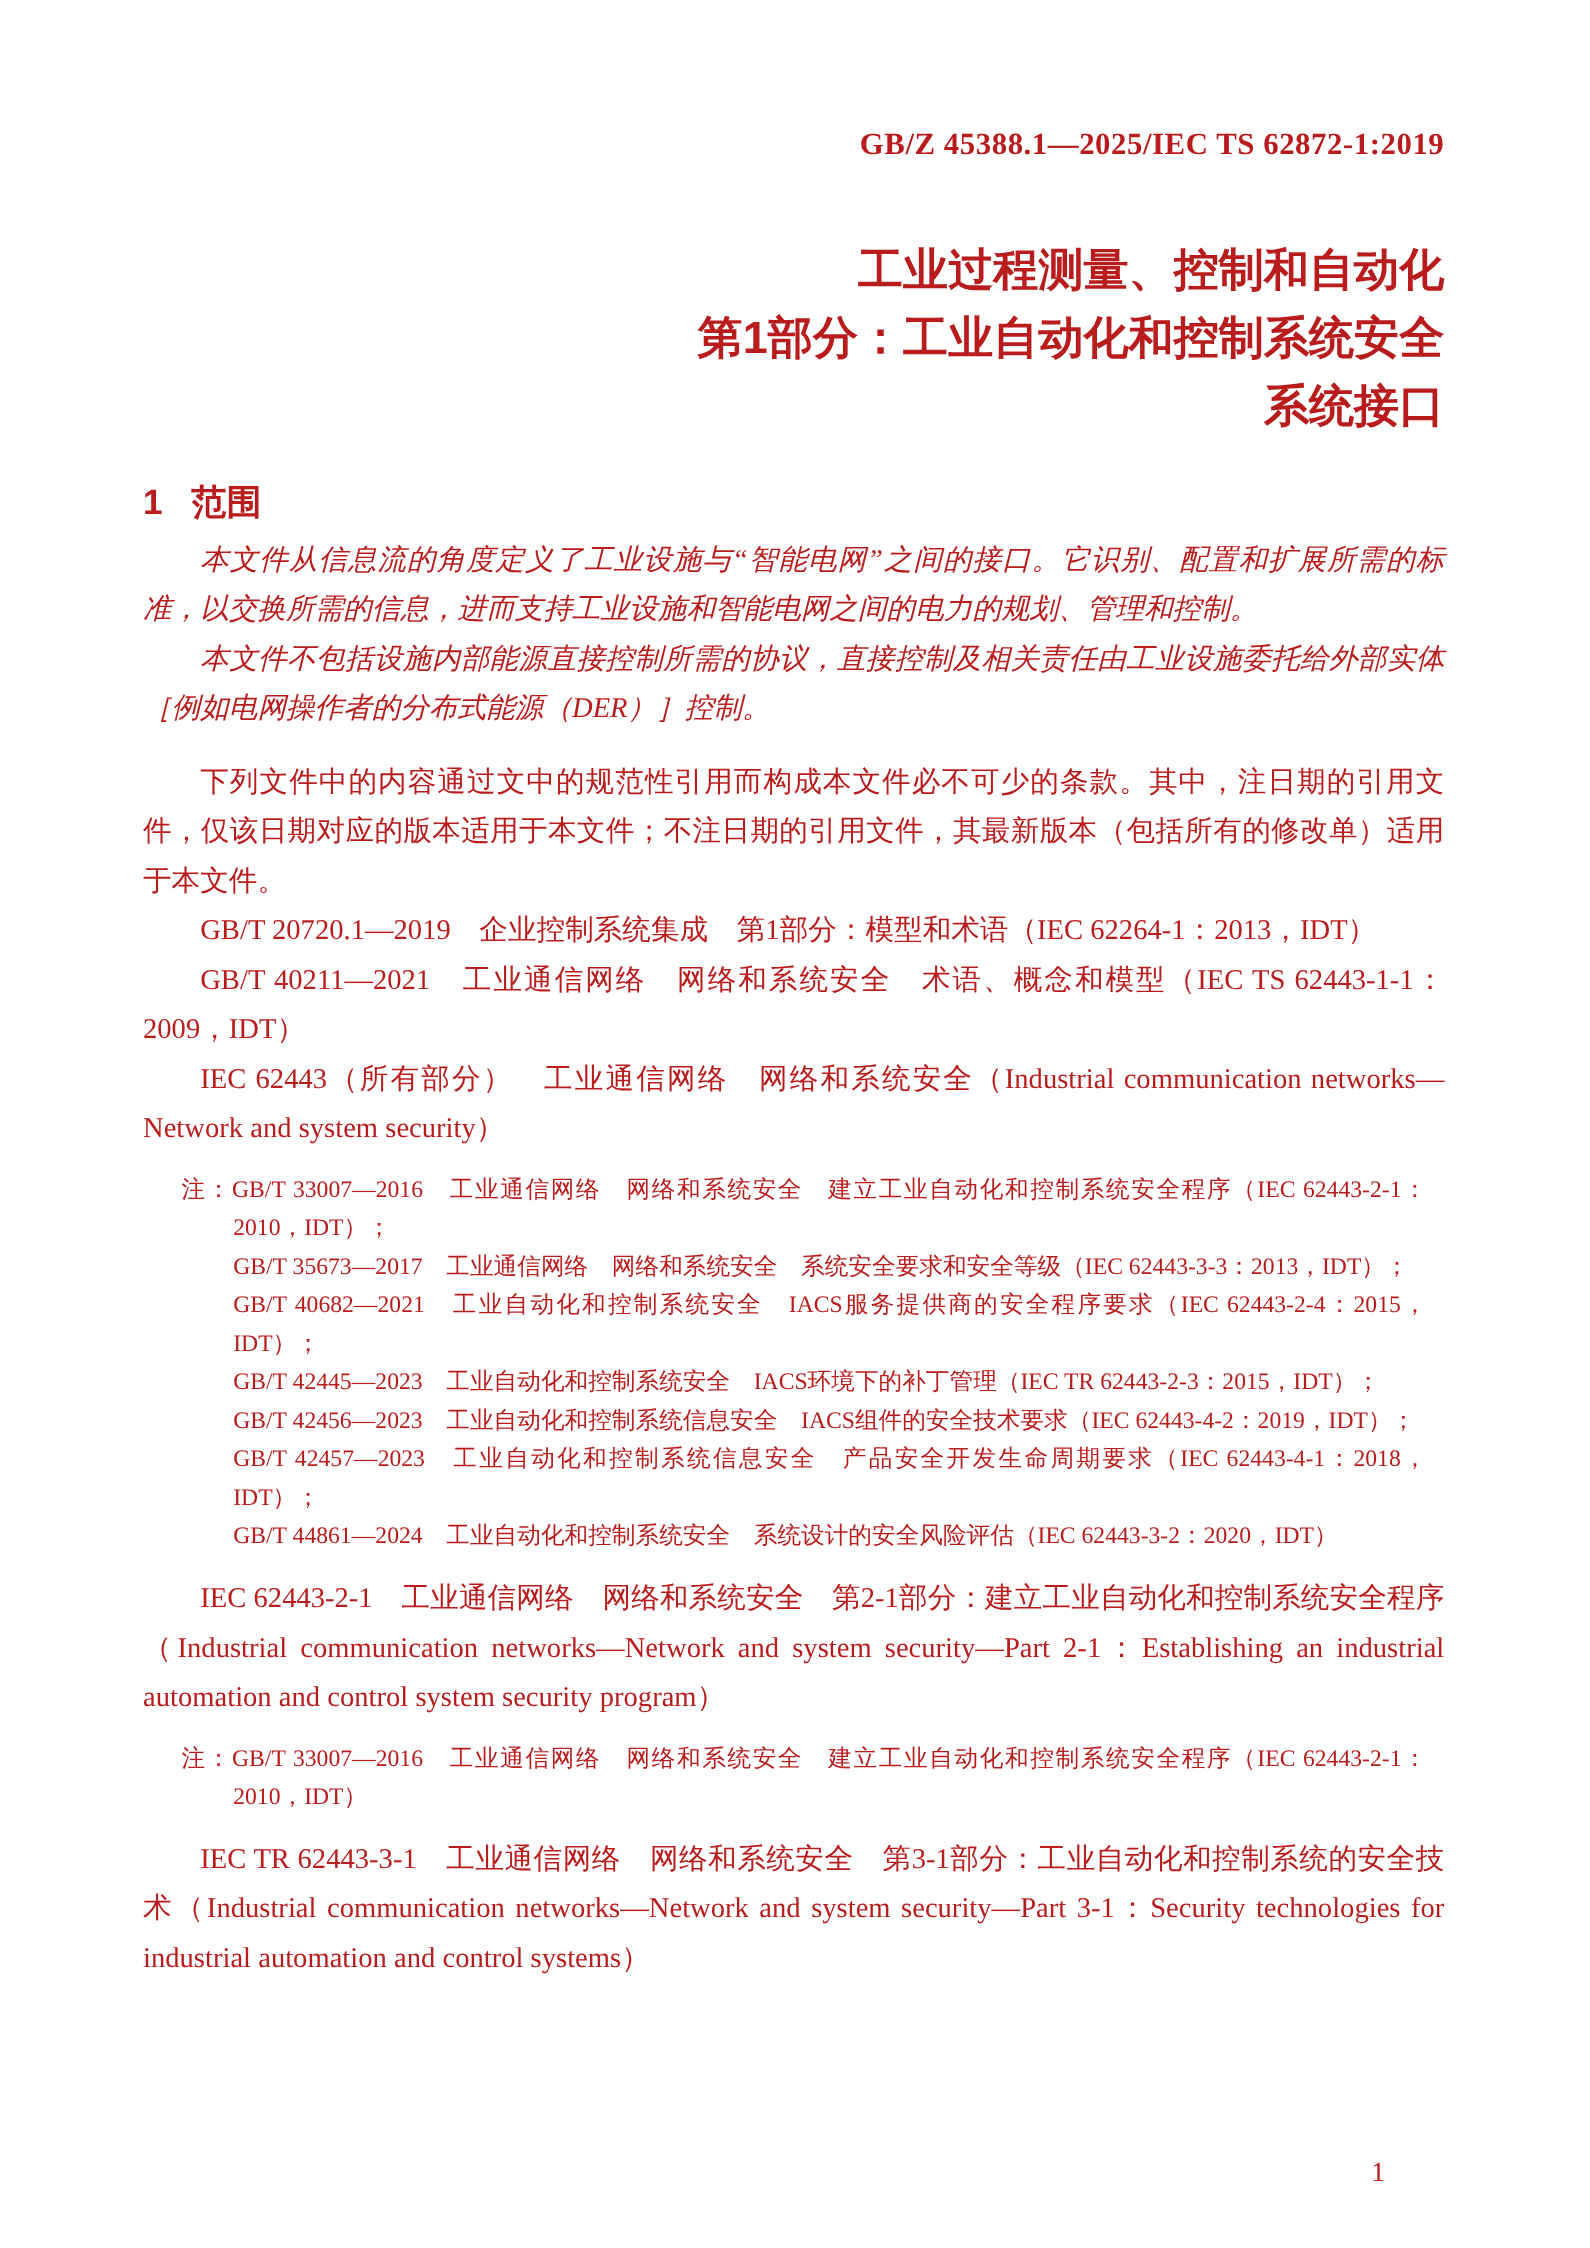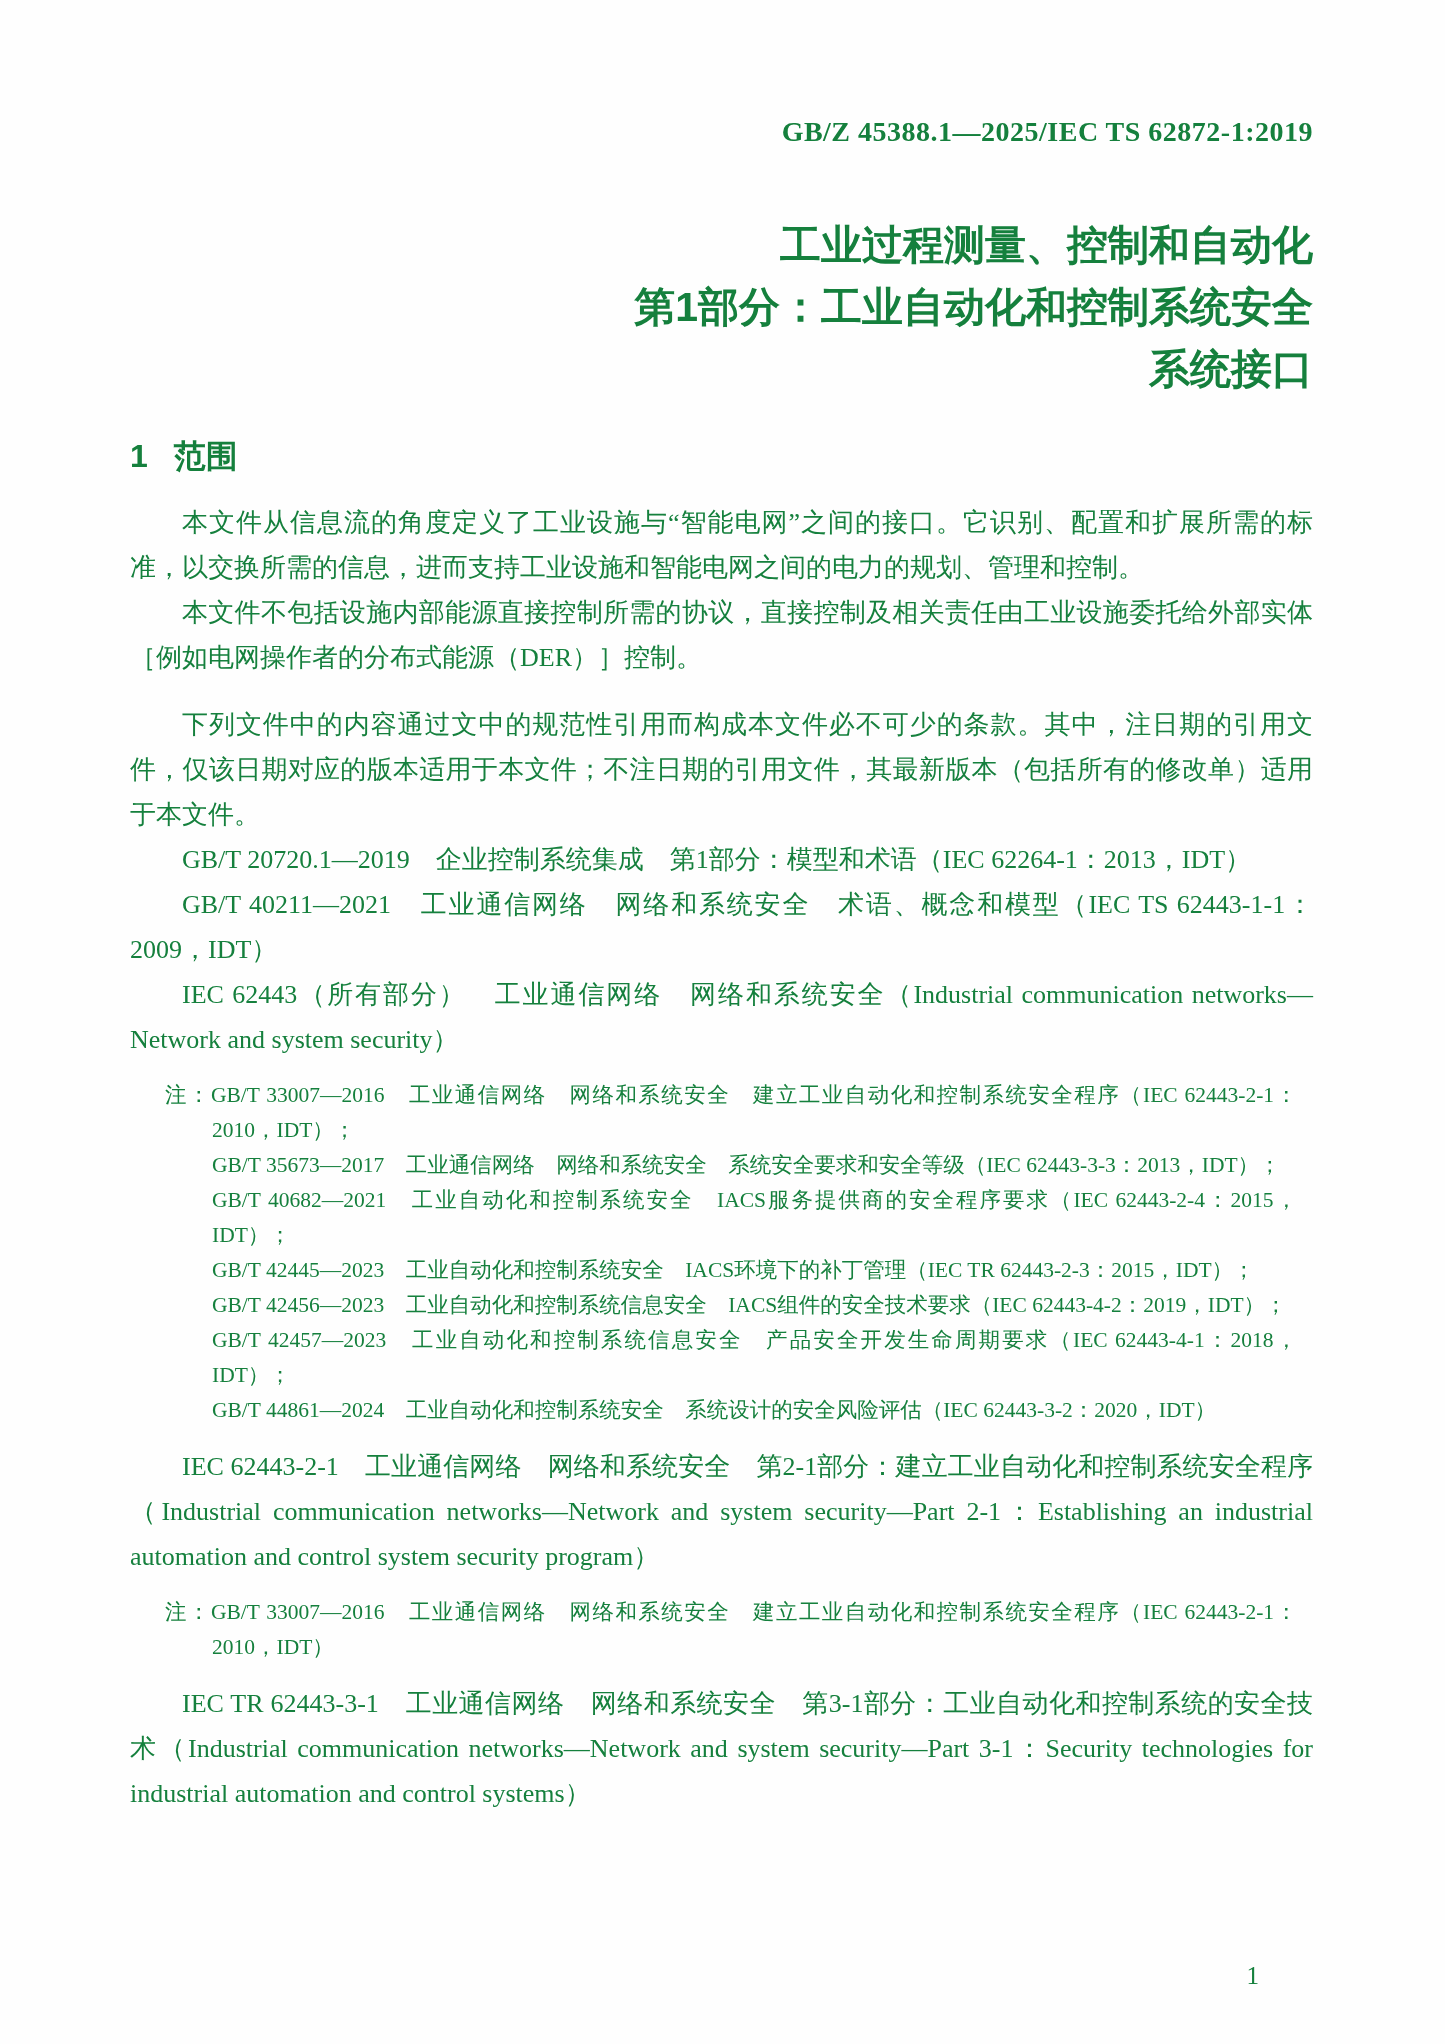--- a/index.html
+++ b/index.html
@@ -5,21 +5,21 @@
   html, body { margin: 0; padding: 0; background: #ffffff; }
   .page {
     position: relative;
     width: 1445px;
     height: 2044px;
     margin: 0 auto;
     background: #fefefe;
     box-sizing: border-box;
     padding: 118px 132px 0 130px;
     overflow: hidden;
-    color: #15803d;
+    color: #b91c1c;
     font-family: "Liberation Serif", "DejaVu Serif", serif;
   }
   .doc-number {
     text-align: right;
     font-family: "Liberation Serif", "DejaVu Serif", serif;
     font-weight: bold;
     font-size: 28px;
     line-height: 28px;
     letter-spacing: 0.5px;
   }
@@ -33,21 +33,21 @@
   }
   .sec-heading {
     font-family: "Liberation Sans", "DejaVu Sans", sans-serif;
     font-weight: bold;
     font-size: 32px;
     line-height: 32px;
   }
   .sec-heading .sec-num { margin-right: 26px; }
   .heading-1 { margin-top: 40px; }
   .heading-2 { margin-top: 30px; }
-  .body-block { margin-top: 28px; }
+  .body-block { margin-top: 14px; font-style: italic; }
   .body-block-tight { margin-top: 22px; }
   p.body-para {
     margin: 0;
     font-size: 26px;
     line-height: 45px;
     text-align: justify;
     text-indent: 2em;
   }
   .note {
     margin: 16px;

